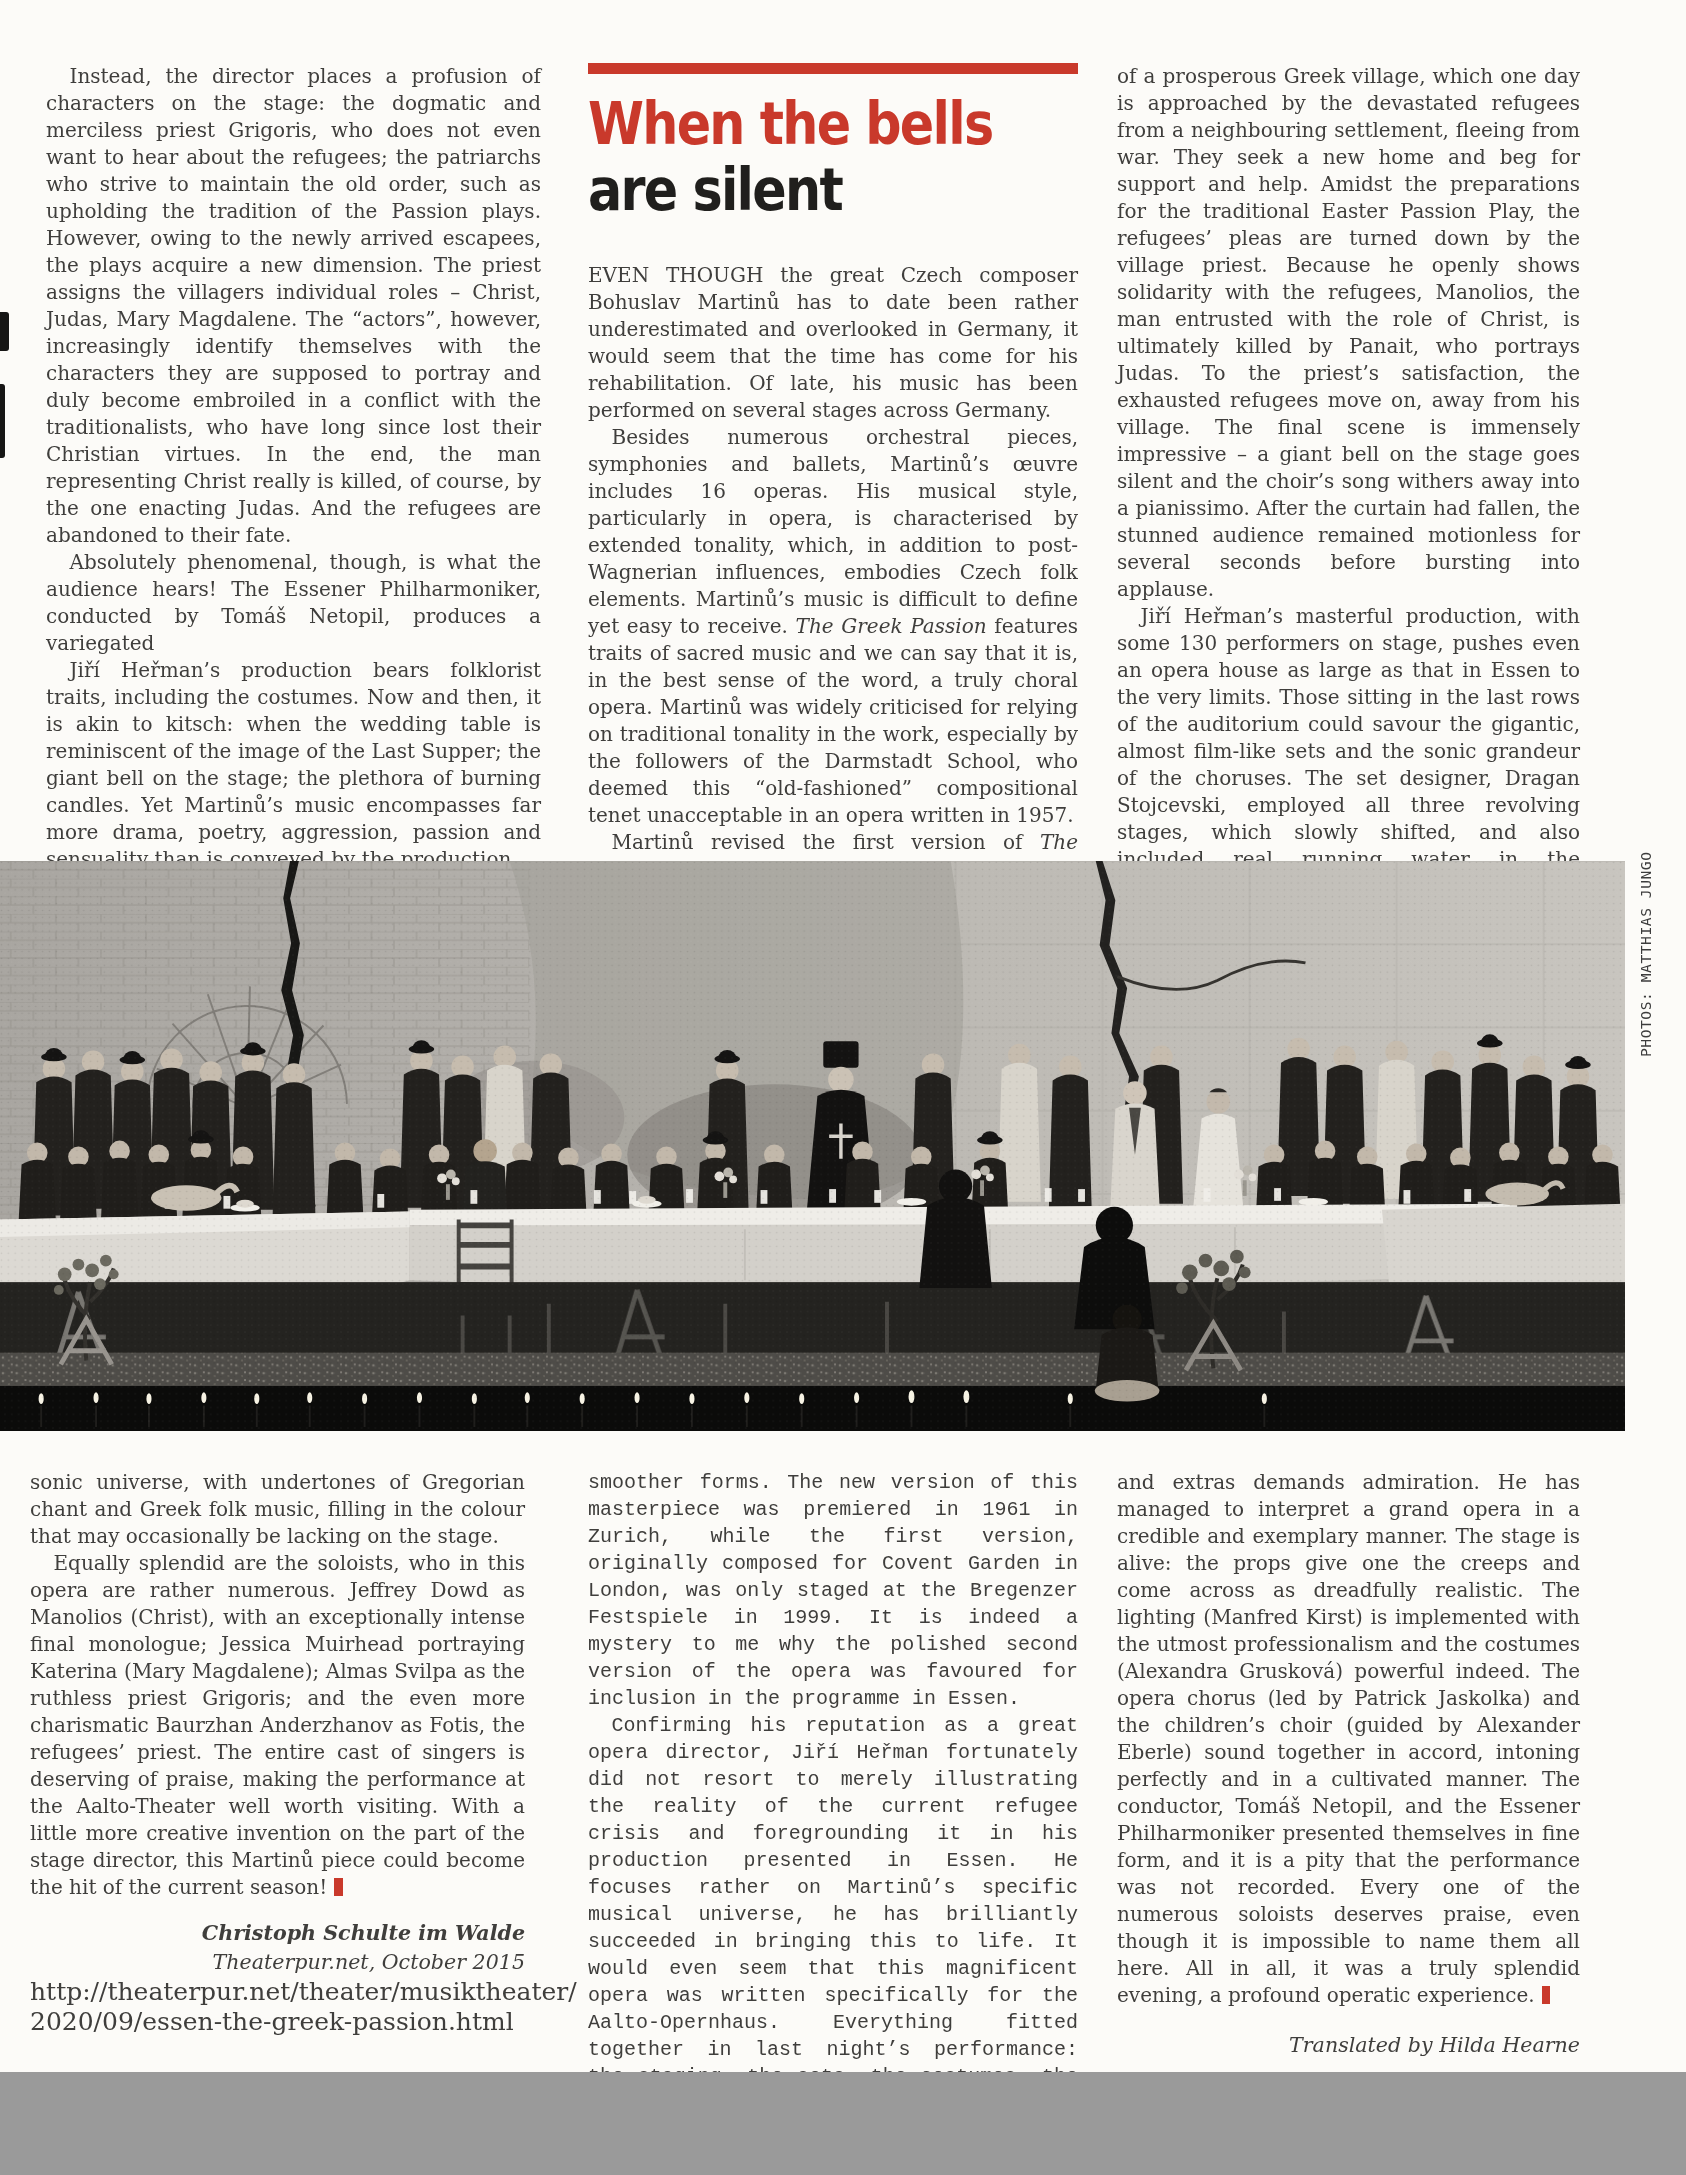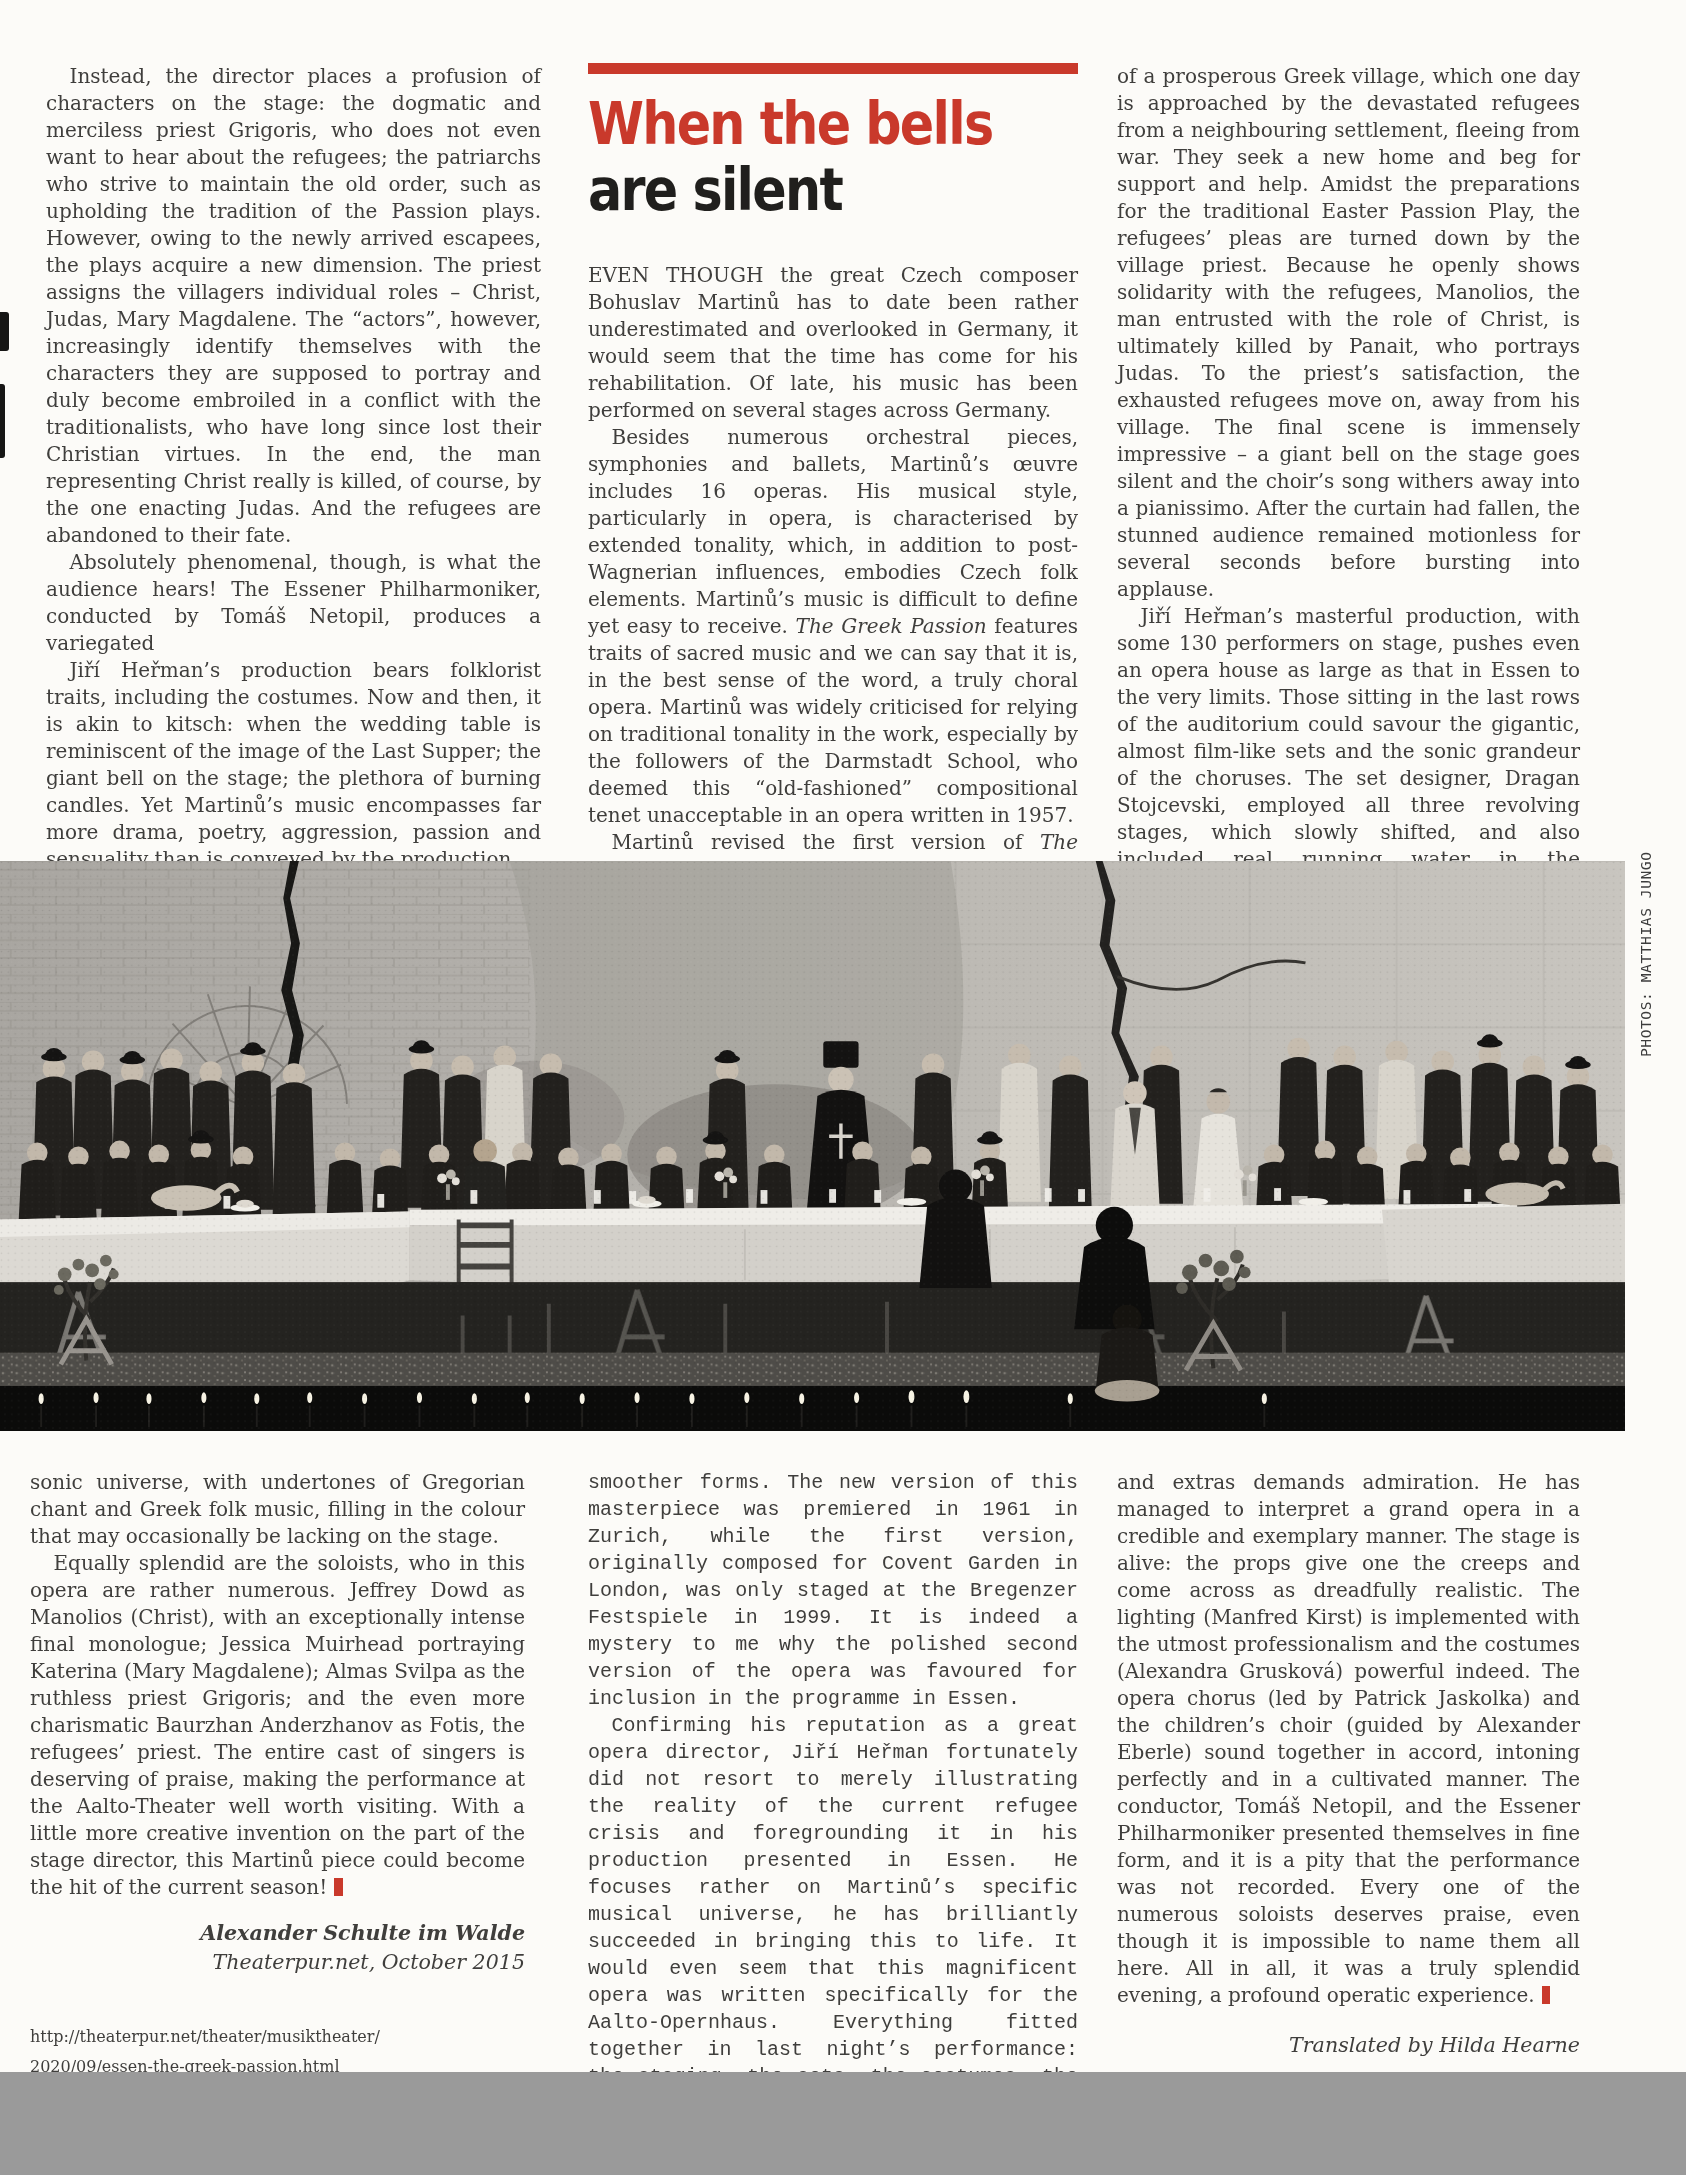--- a/index.html
+++ b/index.html
@@ -18,21 +18,21 @@
   .redbar{height:10.8px;background:#c9392b;margin-bottom:17.6px;}
   h1{margin:0 0 39px 0;font-family:"DejaVu Sans", sans-serif;font-weight:bold;
      font-size:59px;line-height:66px;letter-spacing:-2px;transform:scaleX(.86);
      transform-origin:left top;color:#c9392b;}
   h1 .hl2{display:block;color:#201f1d;}
   .endmark{display:inline-block;width:8.8px;height:17.6px;background:#c9392b;margin-left:6.9px;vertical-align:-2px;}
   .credit{margin-top:17.6px;text-align:right;font-size:20.6px;line-height:29px;}
   .credit .nm{font-weight:bold;font-style:italic;}
   .credit .src{font-style:italic;}
   .translator{margin-top:23.5px;text-align:right;font-style:italic;font-size:20.6px;}
-  .url{margin-top:45px;font-size:16px;line-height:30px;text-align:left;}
+  .url{font-size:25px;line-height:30px;text-align:left;}
   .photo-wrap{position:absolute;left:0;top:861px;width:1625px;height:570px;background:#b4b1ac;}
   .photo-wrap svg{display:block;width:100%;height:100%;}
   .photo-credit{position:absolute;left:1631px;top:849px;width:29px;height:208px;
       writing-mode:vertical-rl;transform:rotate(180deg);
       font-family:"DejaVu Sans Mono", monospace;font-size:14.7px;letter-spacing:0.5px;color:#3c3c3c;
       display:flex;align-items:center;}
   .masthead{position:absolute;top:2107px;right:30px;display:flex;align-items:baseline;
       font-family:"Liberation Sans", sans-serif;font-weight:bold;}
   .brand{display:inline-block;transform:scaleX(.88);transform-origin:right baseline;letter-spacing:0.3px;}
   .brand .bm{font-size:23.5px;color:#2c2b29;}
@@ -380,21 +380,21 @@
       <rect x="0" y="0" width="1658" height="582" fill="url(#noise)" opacity=".5"></rect>
     </svg>
   </div>
 
   <div class="photo-credit">PHOTOS: MATTHIAS JUNGO</div>
 
   <section class="bcol" id="col-bot-left">
     <p>sonic universe, with undertones of Gregorian chant and Greek folk music, filling in the colour that may occasionally be lacking on the stage.</p>
     <p class="indent">Equally splendid are the soloists, who in this opera are rather numerous. Jeffrey Dowd as Manolios (Christ), with an exceptionally intense final monologue; Jessica Muirhead portraying Katerina (Mary Magdalene); Almas Svilpa as the ruthless priest Grigoris; and the even more charismatic Baurzhan Anderzhanov as Fotis, the refugees’ priest. The entire cast of singers is deserving of praise, making the performance at the Aalto-Theater well worth visiting. With a little more creative invention on the part of the stage director, this Martinů piece could become the hit of the current season!<span class="endmark"></span></p>
     <div class="credit">
-      <div class="nm">Alexander Schulte im Walde</div>
+      <div class="nm">Christoph Schulte im Walde</div>
       <div class="src">Theaterpur.net, October 2015</div>
     </div>
     <div class="url">
       <div>http://theaterpur.net/theater/musiktheater/</div>
       <div>2020/09/essen-the-greek-passion.html</div>
     </div>
   </section>
 
   <section class="bcol" id="col-bot-mid">
     <p>smoother forms. The new version of this masterpiece was premiered in 1961 in Zurich, while the first version, originally composed for Covent Garden in London, was only staged at the Bregenzer Festspiele in 1999. It is indeed a mystery to me why the polished second version of the opera was favoured for inclusion in the programme in Essen.</p>

